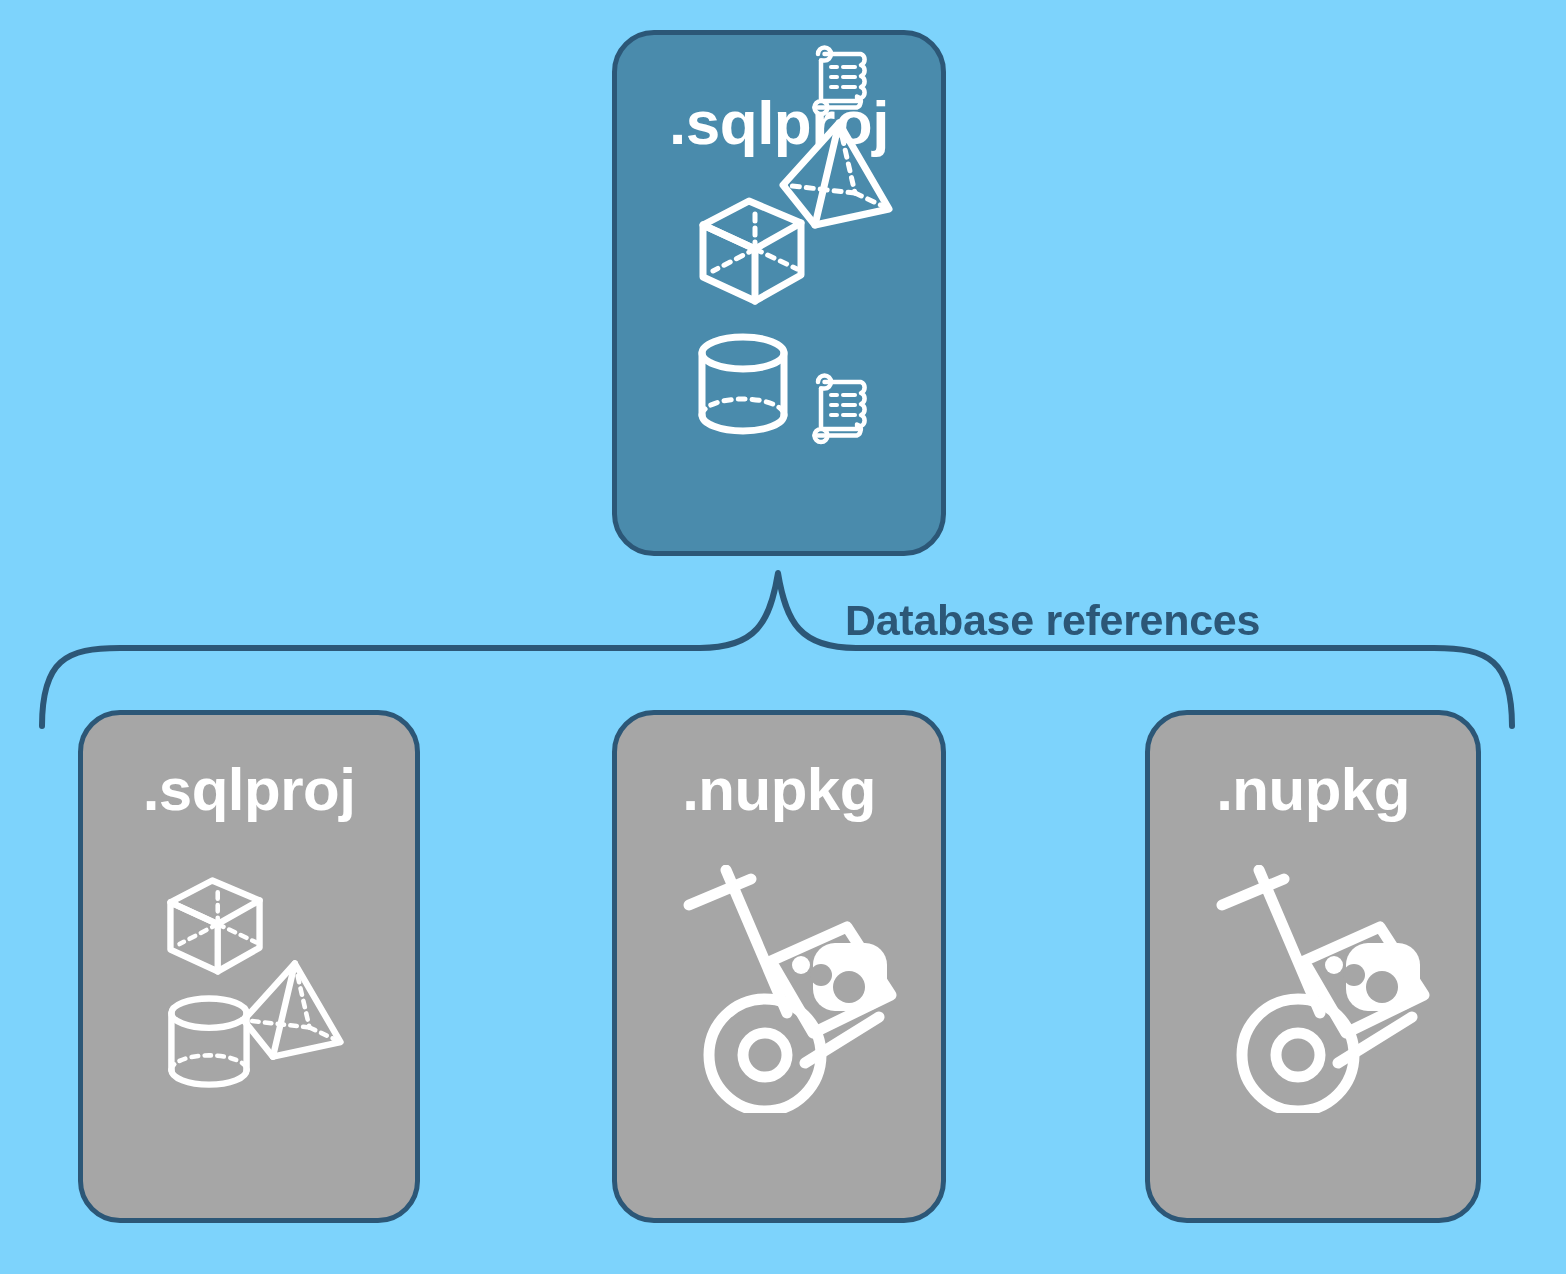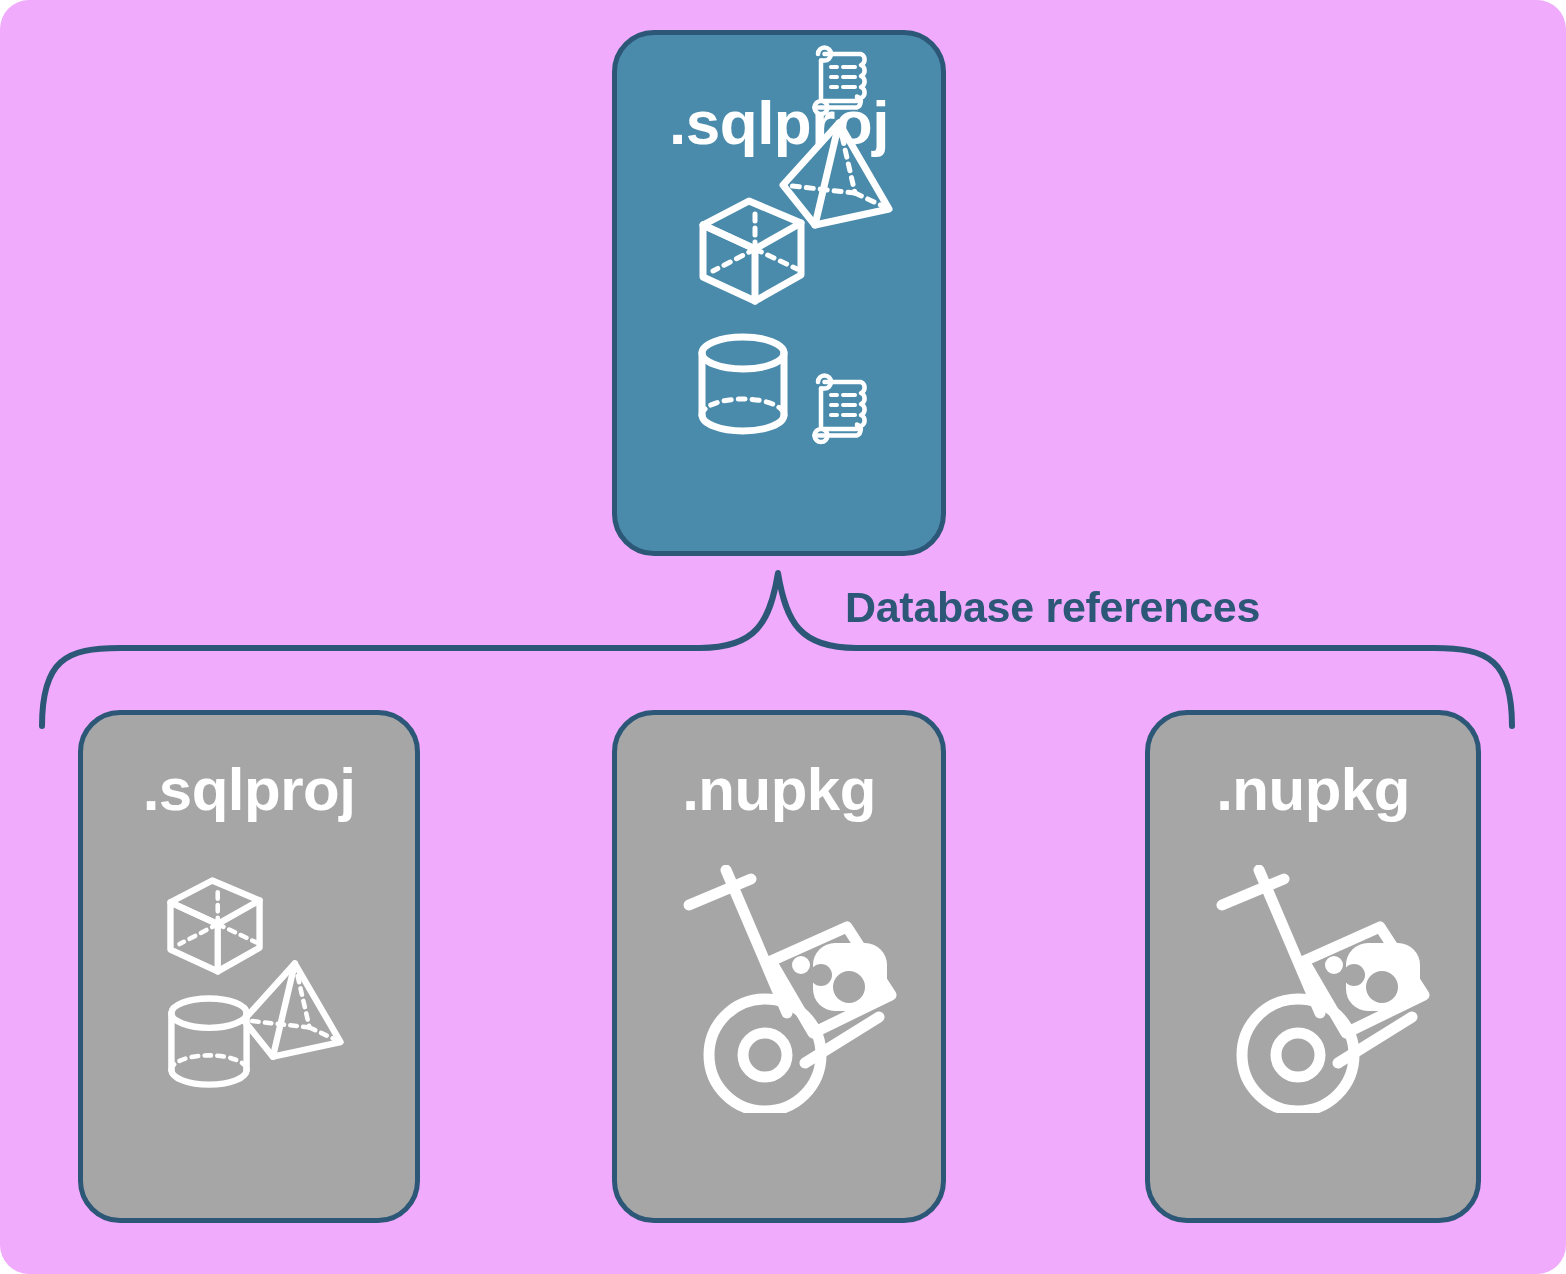--- a/index.html
+++ b/index.html
@@ -7,23 +7,22 @@
     padding: 0;
     background: #ffffff;
   }
   body {
     font-family: "Liberation Sans", sans-serif;
   }
   #stage {
     position: relative;
     width: 1566px;
     height: 1274px;
-    background: #f0abfc;
+    background: #7dd3fc;
     overflow: hidden;
-    border-radius: 29px;
   }
   .card {
     position: absolute;
     box-sizing: border-box;
     border-radius: 42px;
     border: 5px solid #2C5777;
     display: block;
   }
   .card-title {
     position: absolute;
@@ -71,21 +70,21 @@
     position: absolute;
     left: 0;
     top: 0;
     width: 1566px;
     height: 1274px;
     pointer-events: none;
   }
   #brace-label {
     position: absolute;
     left: 845px;
-    top: 583px;
+    top: 596px;
     font-size: 43px;
     font-weight: bold;
     color: #2C5777;
     white-space: nowrap;
     letter-spacing: -0.3px;
   }
 </style>
 </head>
 <body>
 

